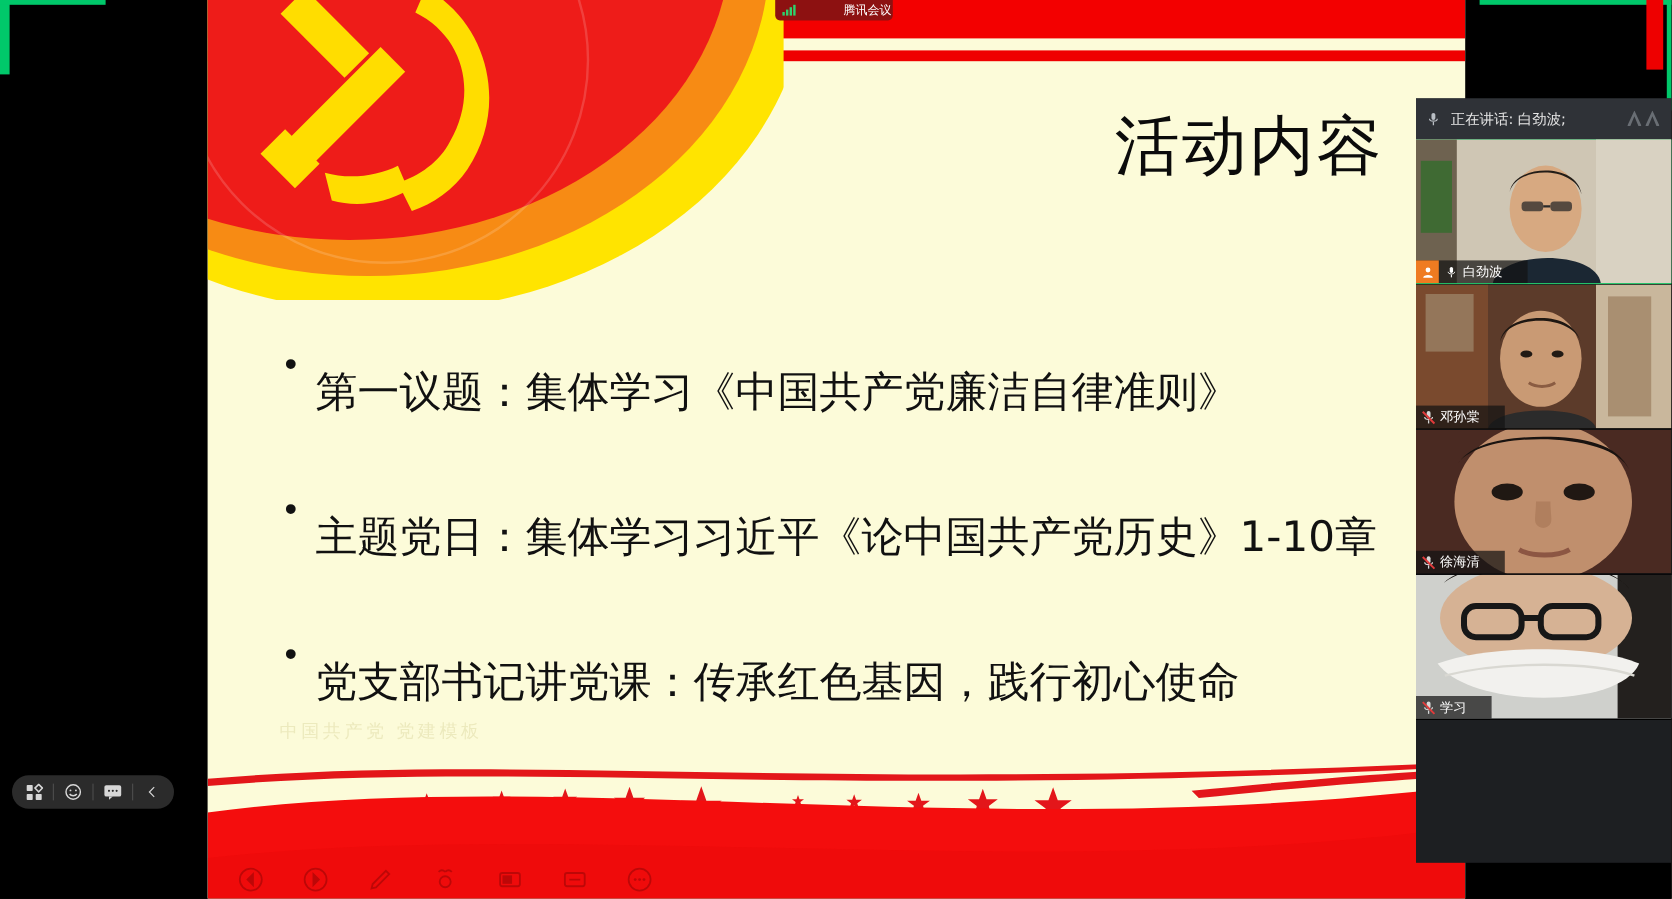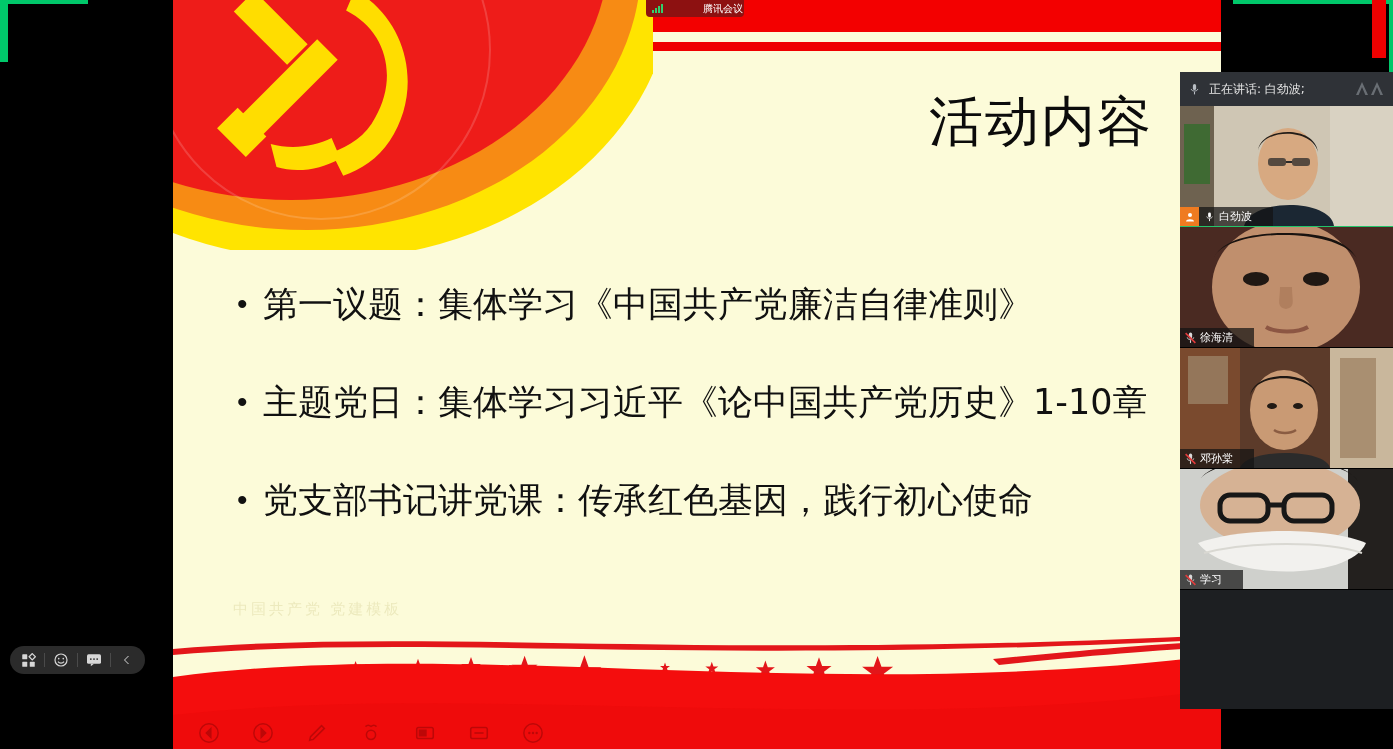--- a/index.html
+++ b/index.html
@@ -154,20 +154,21 @@
     color: #111;
     text-align: left;
     padding-left: 8px;
     box-sizing: border-box;
   }
   .bullet-text {
     font-size: 35px;
     line-height: 44px;
     font-family: "DejaVu Sans", "Liberation Sans", sans-serif;
     white-space: nowrap;
+    margin-top: 23px;
   }
   .watermark {
     position: absolute;
     left: 60px; top: 600px;
     font-size: 15px;
     color: rgba(180,175,90,0.22);
     letter-spacing: 3px;
     user-select: none;
   }
 
@@ -209,21 +210,21 @@
   .bars i { display: block; width: 2px; background: #2fd16d; }
   .bars i:nth-child(1){ height: 3px; }
   .bars i:nth-child(2){ height: 5px; }
   .bars i:nth-child(3){ height: 7px; }
   .bars i:nth-child(4){ height: 9px; }
   .green-dot { width: 6px; height: 6px; border-radius: 50%; background: #2fd16d; }
 
   
   .panel {
     position: absolute;
-    right: 0; top: 72px;
+    right: 0; top: 82px;
     width: 213px;
     height: 637px;
     background: #1d1f22;
   }
   .panel-header {
     height: 34px;
     background: #2f3237;
     display: flex;
     align-items: center;
     gap: 8px;
@@ -479,20 +480,49 @@
             <path d="M6 11 C6 16 18 16 18 11" stroke="#ffffff" stroke-width="1.8" fill="none"></path>
             <rect x="11" y="16" width="2" height="5"></rect>
           </svg>
         </div>
         <div class="nm">白劲波</div>
       </div>
     </div>
 
     <div class="tile">
       <svg class="tile-video" viewBox="0 0 213 120" preserveAspectRatio="none">
+        <rect width="213" height="120" fill="#5c3b2a"></rect>
+        <rect x="0" y="0" width="60" height="120" fill="#7a4a2e"></rect>
+        <rect x="8" y="8" width="40" height="48" fill="#94765a"></rect>
+        <rect x="150" y="0" width="63" height="120" fill="#c9b79c"></rect>
+        <rect x="160" y="10" width="36" height="100" fill="#a98f71"></rect>
+        <ellipse cx="104" cy="62" rx="34" ry="40" fill="#c99a74"></ellipse>
+        <path d="M70 48 C76 24 132 24 138 50 C134 34 120 28 104 28 C88 28 72 34 70 48Z" fill="#1e1712"></path>
+        <ellipse cx="92" cy="58" rx="5" ry="3" fill="#211a14"></ellipse>
+        <ellipse cx="118" cy="58" rx="5" ry="3" fill="#211a14"></ellipse>
+        <path d="M94 82 C100 86 110 86 116 82" stroke="#8a5c42" stroke-width="2.5" fill="none"></path>
+        <path d="M60 120 C66 100 146 100 150 120 Z" fill="#2b2b2b"></path>
+      </svg>
+      <div class="name-tag">
+        <div class="mic-box">
+          <svg width="13" height="14" viewBox="0 0 24 24">
+            <g fill="#d8d8d8">
+              <rect x="9" y="2" width="6" height="11" rx="3"></rect>
+              <path d="M6 11 C6 16 18 16 18 11" stroke="#d8d8d8" stroke-width="1.8" fill="none"></path>
+              <rect x="11" y="16" width="2" height="5"></rect>
+            </g>
+            <path d="M3 3 L21 21" stroke="#e23b3b" stroke-width="3"></path>
+          </svg>
+        </div>
+        <div class="nm">邓孙棠</div>
+      </div>
+    </div>
+
+    <div class="tile">
+      <svg class="tile-video" viewBox="0 0 213 120" preserveAspectRatio="none">
         <rect width="213" height="120" fill="#4a2a22"></rect>
         <ellipse cx="106" cy="60" rx="74" ry="66" fill="#c08f6d"></ellipse>
         <path d="M34 30 C50 0 164 0 178 34 C168 12 140 6 106 6 C72 6 44 12 34 30Z" fill="#191310"></path>
         <ellipse cx="76" cy="52" rx="13" ry="7" fill="#201813"></ellipse>
         <ellipse cx="136" cy="52" rx="13" ry="7" fill="#201813"></ellipse>
         <path d="M100 60 C100 74 96 80 106 82 C116 80 112 74 112 60" fill="#b07f5e"></path>
         <path d="M86 100 C96 106 118 106 128 100" stroke="#8c5643" stroke-width="4" fill="none"></path>
       </svg>
       <div class="name-tag">
         <div class="mic-box">
@@ -504,49 +534,20 @@
             </g>
             <path d="M3 3 L21 21" stroke="#e23b3b" stroke-width="3"></path>
           </svg>
         </div>
         <div class="nm">徐海清</div>
       </div>
     </div>
 
     <div class="tile">
       <svg class="tile-video" viewBox="0 0 213 120" preserveAspectRatio="none">
-        <rect width="213" height="120" fill="#5c3b2a"></rect>
-        <rect x="0" y="0" width="60" height="120" fill="#7a4a2e"></rect>
-        <rect x="8" y="8" width="40" height="48" fill="#94765a"></rect>
-        <rect x="150" y="0" width="63" height="120" fill="#c9b79c"></rect>
-        <rect x="160" y="10" width="36" height="100" fill="#a98f71"></rect>
-        <ellipse cx="104" cy="62" rx="34" ry="40" fill="#c99a74"></ellipse>
-        <path d="M70 48 C76 24 132 24 138 50 C134 34 120 28 104 28 C88 28 72 34 70 48Z" fill="#1e1712"></path>
-        <ellipse cx="92" cy="58" rx="5" ry="3" fill="#211a14"></ellipse>
-        <ellipse cx="118" cy="58" rx="5" ry="3" fill="#211a14"></ellipse>
-        <path d="M94 82 C100 86 110 86 116 82" stroke="#8a5c42" stroke-width="2.5" fill="none"></path>
-        <path d="M60 120 C66 100 146 100 150 120 Z" fill="#2b2b2b"></path>
-      </svg>
-      <div class="name-tag">
-        <div class="mic-box">
-          <svg width="13" height="14" viewBox="0 0 24 24">
-            <g fill="#d8d8d8">
-              <rect x="9" y="2" width="6" height="11" rx="3"></rect>
-              <path d="M6 11 C6 16 18 16 18 11" stroke="#d8d8d8" stroke-width="1.8" fill="none"></path>
-              <rect x="11" y="16" width="2" height="5"></rect>
-            </g>
-            <path d="M3 3 L21 21" stroke="#e23b3b" stroke-width="3"></path>
-          </svg>
-        </div>
-        <div class="nm">邓孙棠</div>
-      </div>
-    </div>
-
-    <div class="tile">
-      <svg class="tile-video" viewBox="0 0 213 120" preserveAspectRatio="none">
         <rect width="213" height="120" fill="#cfd0cc"></rect>
         <rect x="168" y="0" width="45" height="120" fill="#23201e"></rect>
         <ellipse cx="100" cy="36" rx="80" ry="44" fill="#d6b294"></ellipse>
         <path d="M20 10 C40 -16 160 -16 178 12 C164 -6 130 -12 100 -12 C70 -12 32 -6 20 10Z" fill="#14100d"></path>
         <rect x="40" y="26" width="48" height="26" rx="10" fill="none" stroke="#171717" stroke-width="5"></rect>
         <rect x="104" y="26" width="48" height="26" rx="10" fill="none" stroke="#171717" stroke-width="5"></rect>
         <path d="M88 36 H104" stroke="#171717" stroke-width="5"></path>
         <path d="M18 74 C60 58 150 58 186 74 C170 112 46 112 18 74Z" fill="#f2f1ee"></path>
         <path d="M24 84 C70 72 146 72 182 84" stroke="#d9d8d2" stroke-width="2" fill="none"></path>
       </svg>

